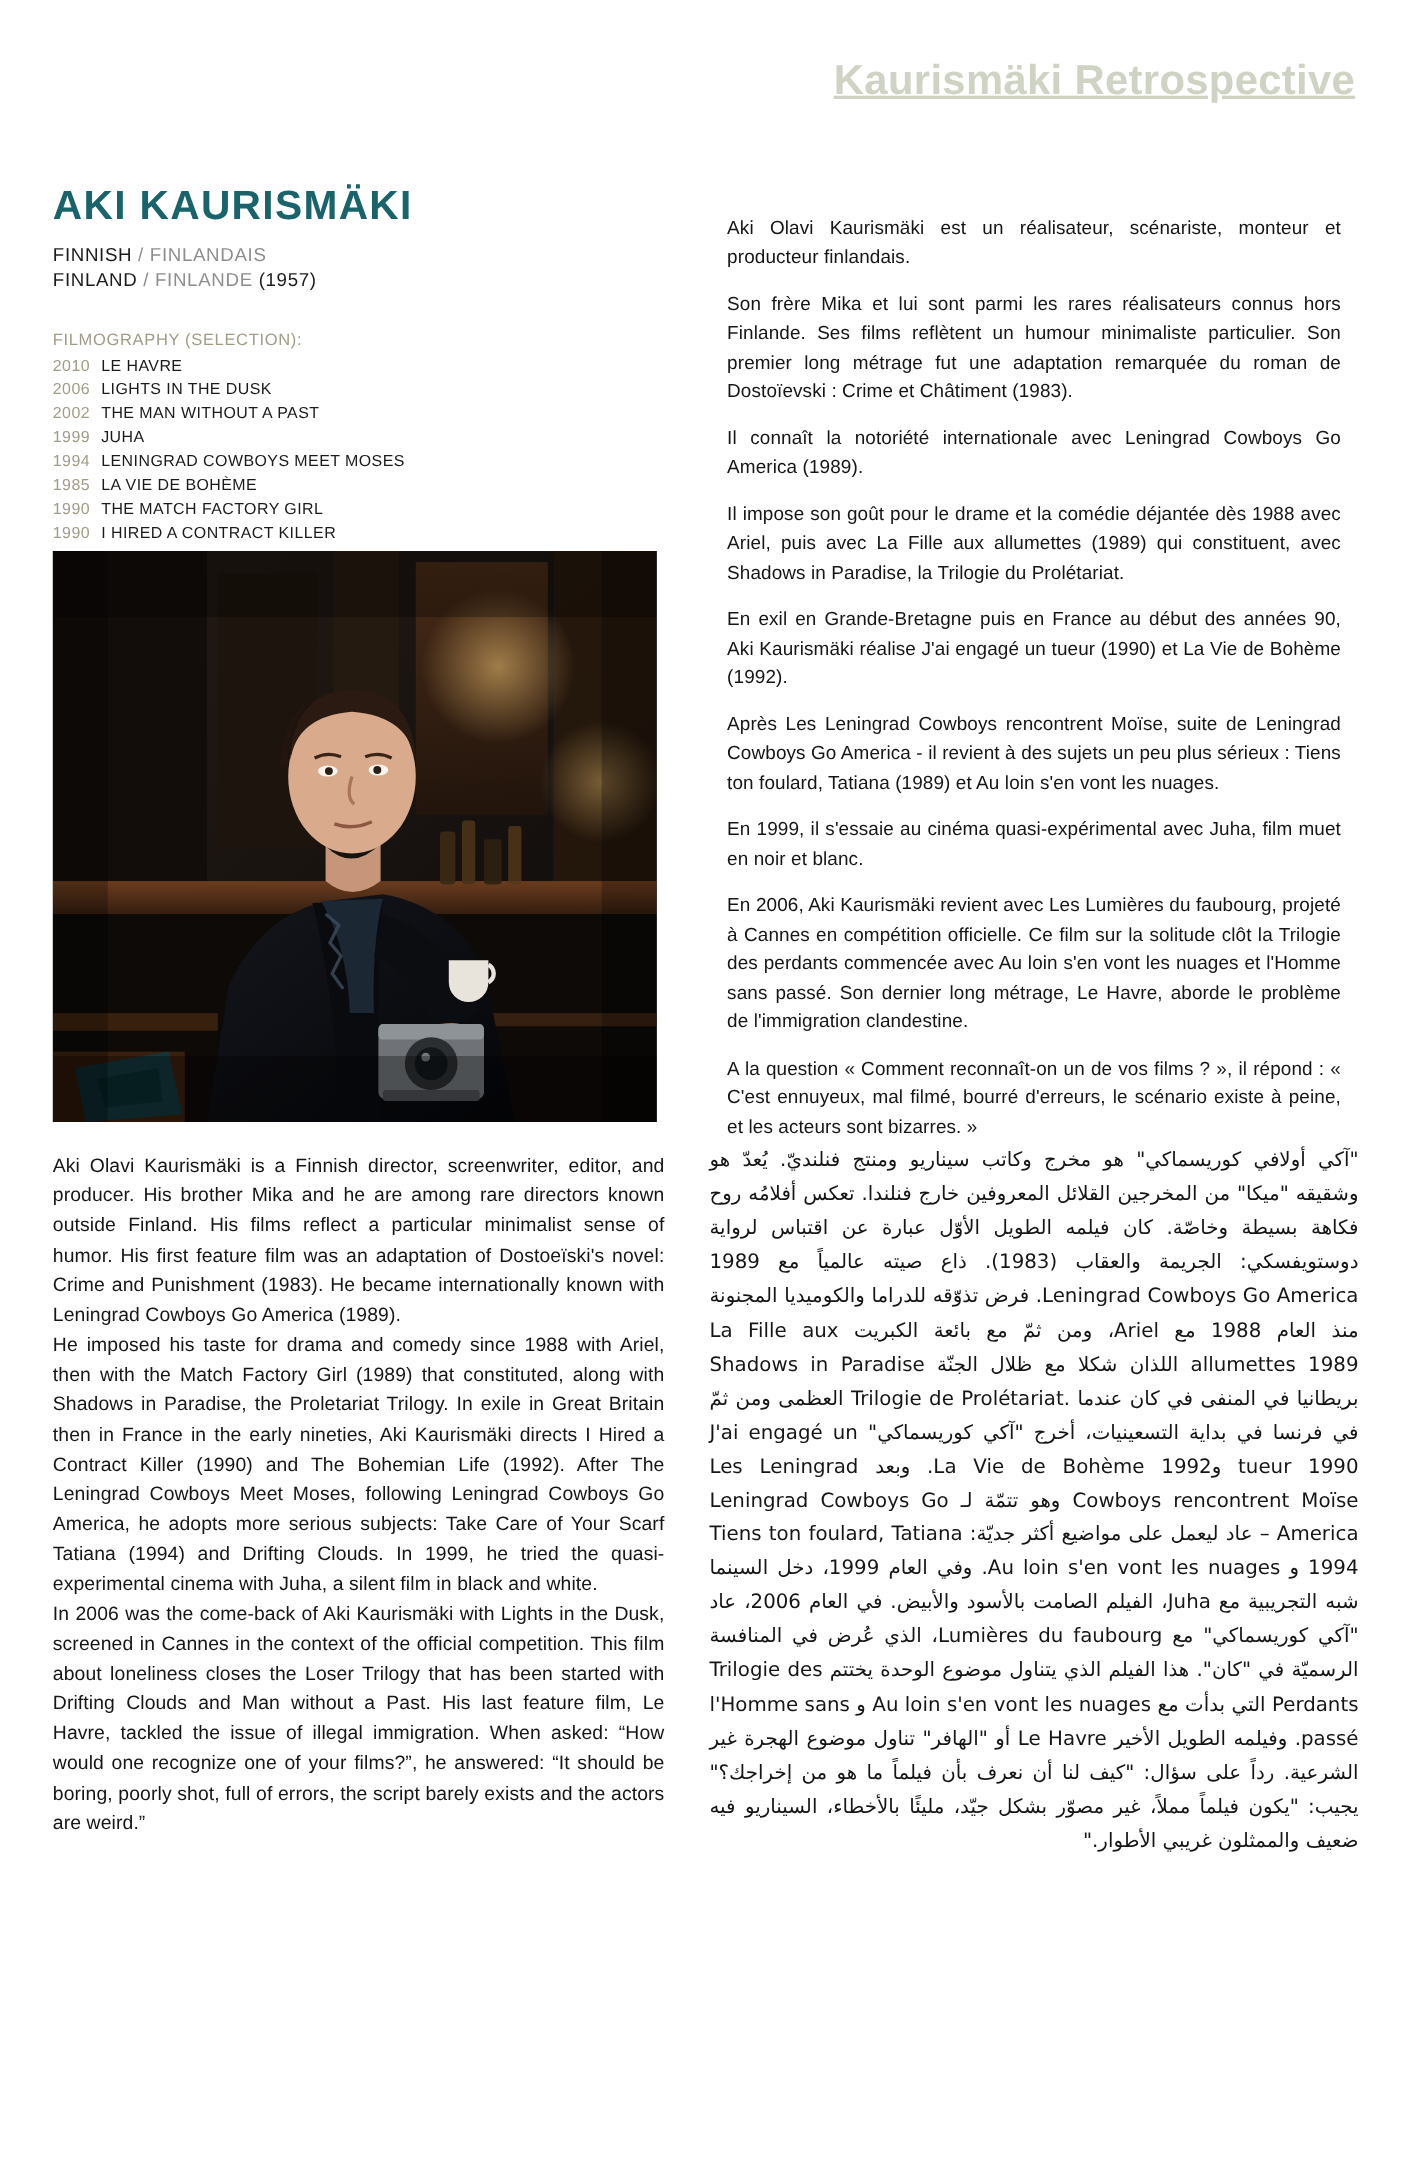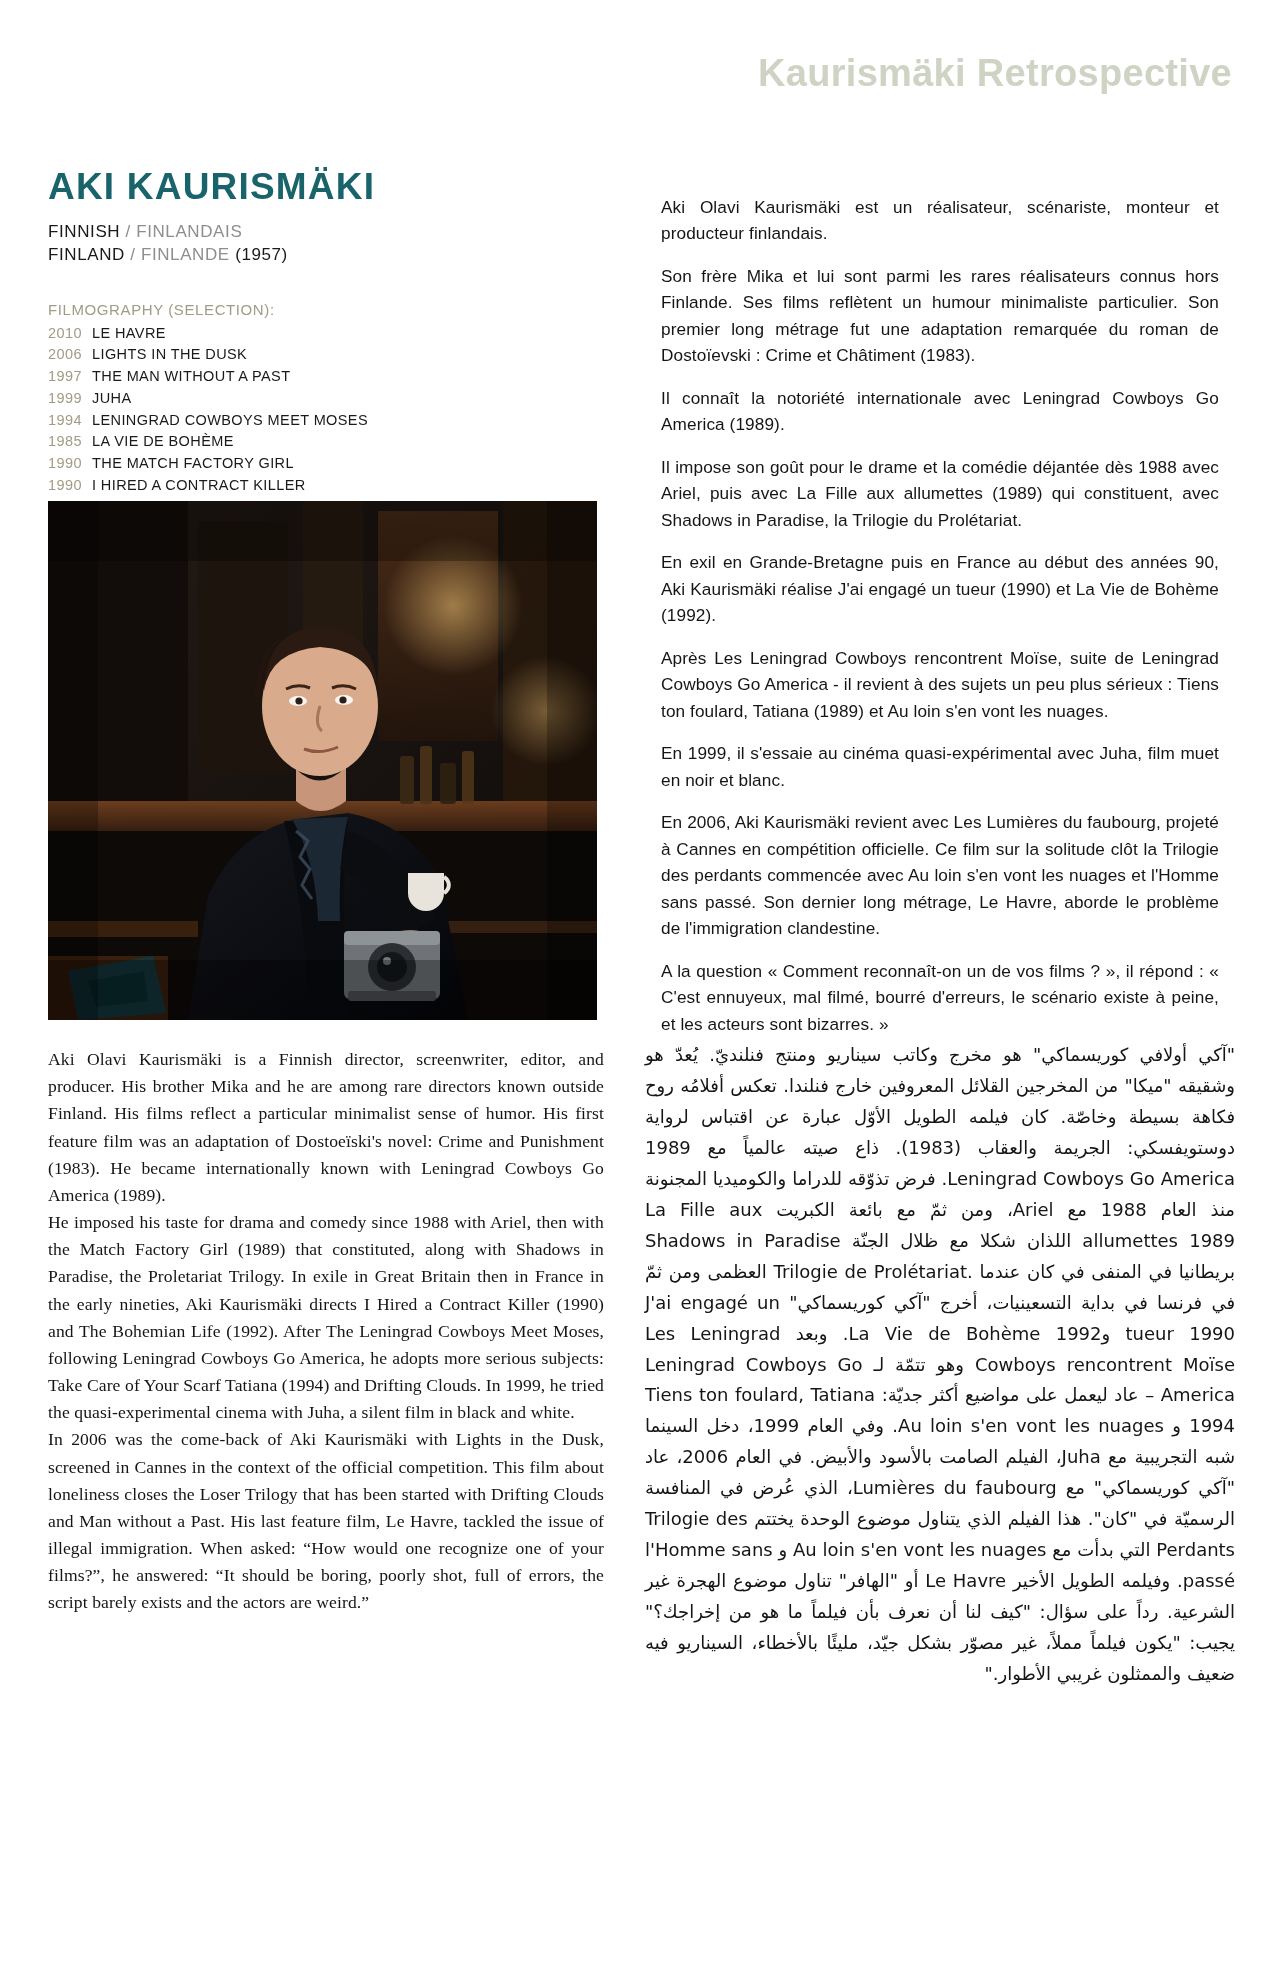--- a/index.html
+++ b/index.html
@@ -26,20 +26,21 @@
   
   .retro-header {
     position: absolute;
     top: 52px;
     right: 48px;
     font-size: 38px;
     font-weight: bold;
     color: #cfd3c4;
     letter-spacing: 0.3px;
     white-space: nowrap;
+    text-decoration: underline;
   }
 
   
   .left-col {
     position: absolute;
     left: 48px;
     top: 168px;
     width: 580px;
   }
   .director-name {
@@ -99,21 +100,20 @@
   .english {
     position: absolute;
     left: 48px;
     top: 1046px;
     width: 556px;
     font-size: 17.6px;
     line-height: 1.545;
     text-align: justify;
     color: #151515;
     letter-spacing: 0.1px;
-    font-family: Liberation Serif, serif;
   }
   .english p { margin: 0; }
 
   
   .french {
     position: absolute;
     left: 645px;
     top: 178px;
     width: 590px;
     font-size: 17.2px;
@@ -154,21 +154,21 @@
     </div>
     <div class="nat-line">
       <span>FINLAND</span><span class="alt"> / </span><span class="alt">FINLANDE</span><span>&nbsp;</span><span>(1957)</span>
     </div>
 
     <div class="filmo-title">FILMOGRAPHY (SELECTION):</div>
 
     <div class="filmo-list">
       <div class="filmo-row"><span class="filmo-year">2010</span><span class="filmo-film">LE HAVRE</span></div>
       <div class="filmo-row"><span class="filmo-year">2006</span><span class="filmo-film">LIGHTS IN THE DUSK</span></div>
-      <div class="filmo-row"><span class="filmo-year">1997</span><span class="filmo-film">THE MAN WITHOUT A PAST</span></div>
+      <div class="filmo-row"><span class="filmo-year">2002</span><span class="filmo-film">THE MAN WITHOUT A PAST</span></div>
       <div class="filmo-row"><span class="filmo-year">1999</span><span class="filmo-film">JUHA</span></div>
       <div class="filmo-row"><span class="filmo-year">1994</span><span class="filmo-film">LENINGRAD COWBOYS MEET MOSES</span></div>
       <div class="filmo-row"><span class="filmo-year">1985</span><span class="filmo-film">LA VIE DE BOHÈME</span></div>
       <div class="filmo-row"><span class="filmo-year">1990</span><span class="filmo-film">THE MATCH FACTORY GIRL</span></div>
       <div class="filmo-row"><span class="filmo-year">1990</span><span class="filmo-film">I HIRED A CONTRACT KILLER</span></div>
     </div>
   </div>
 
   <div class="photo">
     <svg width="549" height="519" viewBox="0 0 549 519" xmlns="http://www.w3.org/2000/svg">

